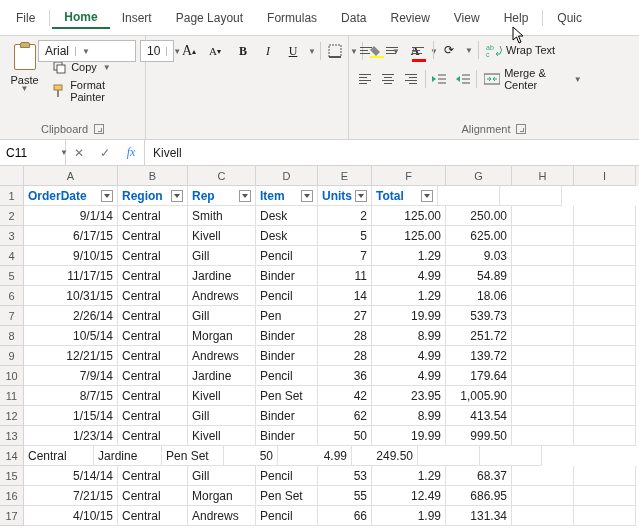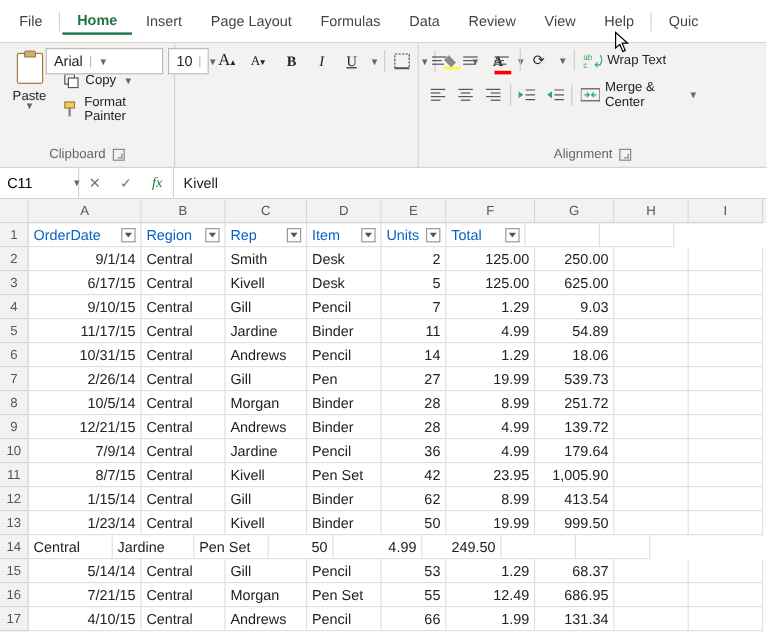--- a/index.html
+++ b/index.html
@@ -56,34 +56,34 @@
 .bars span{display:block;height:1px;background:#555;}
 .bars .w12{width:12px}.bars .w8{width:8px}.bars .w10{width:10px}
 
 
 .fbar{display:flex;height:26px;border-bottom:1px solid #d4d4d4;align-items:stretch;}
 .namebox{width:66px;border-right:1px solid #d4d4d4;display:flex;align-items:center;padding:0 6px;background:#fff;}
 .namebox input{border:none;width:54px;font-size:12px;outline:none;}
 .namebox .caret2{font-size:8px;color:#666;margin-left:auto;cursor:pointer;}
 .fx-btns{display:flex;align-items:center;border-right:1px solid #d4d4d4;}
 .fx-btn{width:26px;text-align:center;font-size:12px;color:#777;cursor:pointer;}
-.fx-btn.fx{font-style:italic;font-family:'Times New Roman',serif;color:#15803d;}
+.fx-btn.fx{font-style:italic;font-family:'Times New Roman',serif;color:#3b82f6;}
 .formula-input{flex:1;padding:0 8px;display:flex;align-items:center;font-size:12px;}
 
 
 .grid{position:relative;}
 .colhdr{display:flex;height:20px;background:#f3f2f1;}
 .ch{border-right:1px solid #d4d4d4;border-bottom:1px solid #d4d4d4;display:flex;align-items:center;justify-content:center;font-size:11px;color:#555;background:#f3f2f1;}
 .corner{width:24px;border-right:1px solid #d4d4d4;border-bottom:1px solid #d4d4d4;background:#f3f2f1;}
 .row{display:flex;height:20px;}
 .rn{width:24px;border-right:1px solid #d4d4d4;border-bottom:1px solid #d4d4d4;background:#f3f2f1;display:flex;align-items:center;justify-content:center;font-size:11px;color:#555;}
 .cell{border-right:1px solid #e0e0e0;border-bottom:1px solid #e0e0e0;padding:0 4px;display:flex;align-items:center;font-size:12px;overflow:hidden;white-space:nowrap;}
 .cA{width:94px}.cB{width:70px}.cC{width:68px}.cD{width:62px}.cE{width:54px}.cF{width:74px}.cG{width:66px}.cH{width:62px}.cI{width:62px}
 .num{justify-content:flex-end;}
-.hdrcell{color:#0563c1;font-weight:400;justify-content:flex-start;}
+.hdrcell{color:#0563c1;font-weight:700;justify-content:flex-start;}
 .filter{width:12px;height:12px;border:1px solid #9a9a9a;display:inline-flex;align-items:center;justify-content:center;margin-left:2px;cursor:pointer;background:#fff;flex-shrink:0;}
 .filter::after{content:"";border-left:3px solid transparent;border-right:3px solid transparent;border-top:4px solid #555;}
 .hdrcell .lbl{flex:1;}
 
 
 .cursor{position:absolute;left:512px;top:26px;font-size:14px;pointer-events:none;color:#000;}
 svg{display:block;}
 </style>
 </head>
 <body>

